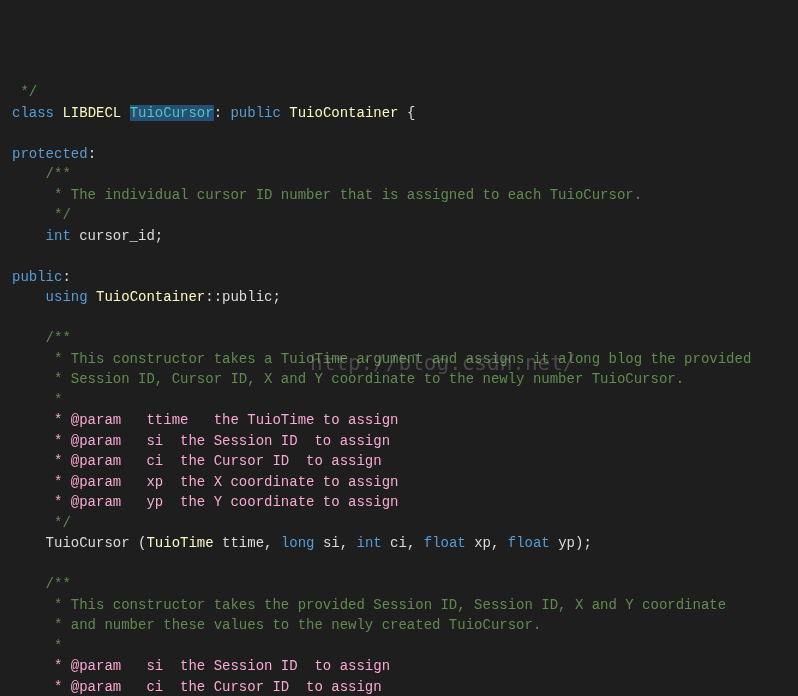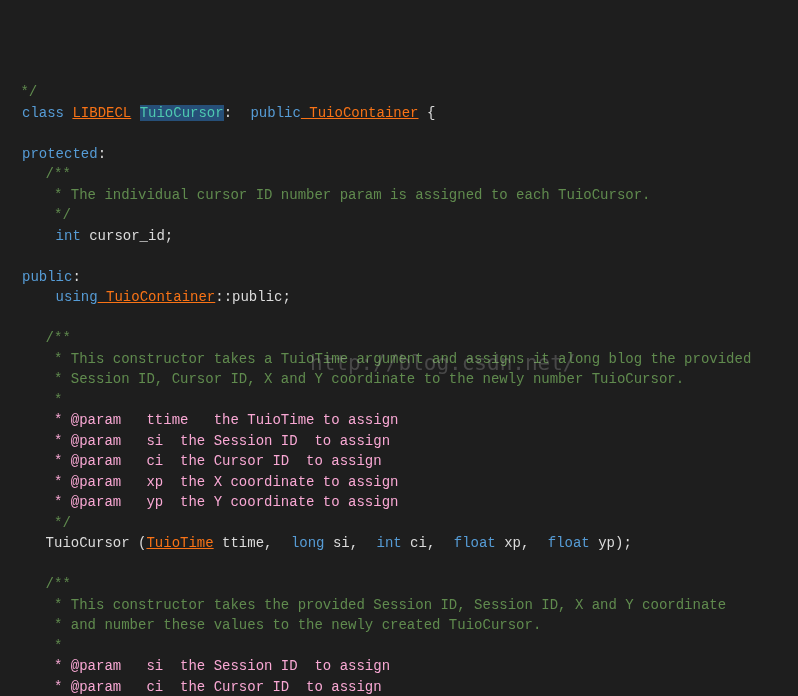--- a/index.html
+++ b/index.html
@@ -13,22 +13,22 @@
     white-space: pre;
     width: 798px;
     height: 696px;
     overflow: hidden;
     position: relative;
   }
   .code-area {
     padding: 0 12px;
     position: relative;
   }
-  .kw-blue { color: #569cd6; margin-left: 10px; }
-  .type-green { color: #f97316; text-decoration: underline; }
+  .kw-blue { color: #569cd6; }
+  .type-green { color: #fef9c3; }
   .comment { color: #608b4e; }
   .white { color: #dcdcdc; }
   .param-tag { color: #f9a8d4; }
   .highlighted {
     background: #264f78;
     color: #4ec9b0;
   }
   .watermark {
     position: absolute;
     top: 353px;
@@ -42,21 +42,21 @@
 </head>
 <body>
 
 
 
 <div class="code-area"><span class="comment"> */</span>
 <span class="kw-blue">class</span> <span class="type-green">LIBDECL</span> <span class="highlighted">TuioCursor</span><span class="white">:</span><span class="kw-blue"> public</span><span class="type-green"> TuioContainer</span><span class="white"> {</span>
 
 <span class="kw-blue">protected</span><span class="white">:</span>
 <span class="comment">    /**</span>
-<span class="comment">     * The individual cursor ID number param is assigned to each TuioCursor.</span>
+<span class="comment">     * The individual cursor ID number that is assigned to each TuioCursor.</span>
 <span class="comment">     */</span>
 <span class="kw-blue">    int</span><span class="white"> cursor_id</span><span class="white">;</span>
 
 <span class="kw-blue">public</span><span class="white">:</span>
 <span class="kw-blue">    using</span><span class="type-green"> TuioContainer</span><span class="white">::public</span><span class="white">;</span>
 
 <span class="comment">    /**</span>
 <span class="comment">     * This constructor takes a TuioTime argument and assigns it along blog the provided</span>
 <span class="comment">     * Session ID, Cursor ID, X and Y coordinate to the newly number TuioCursor.</span>
 <span class="comment">     *</span>

